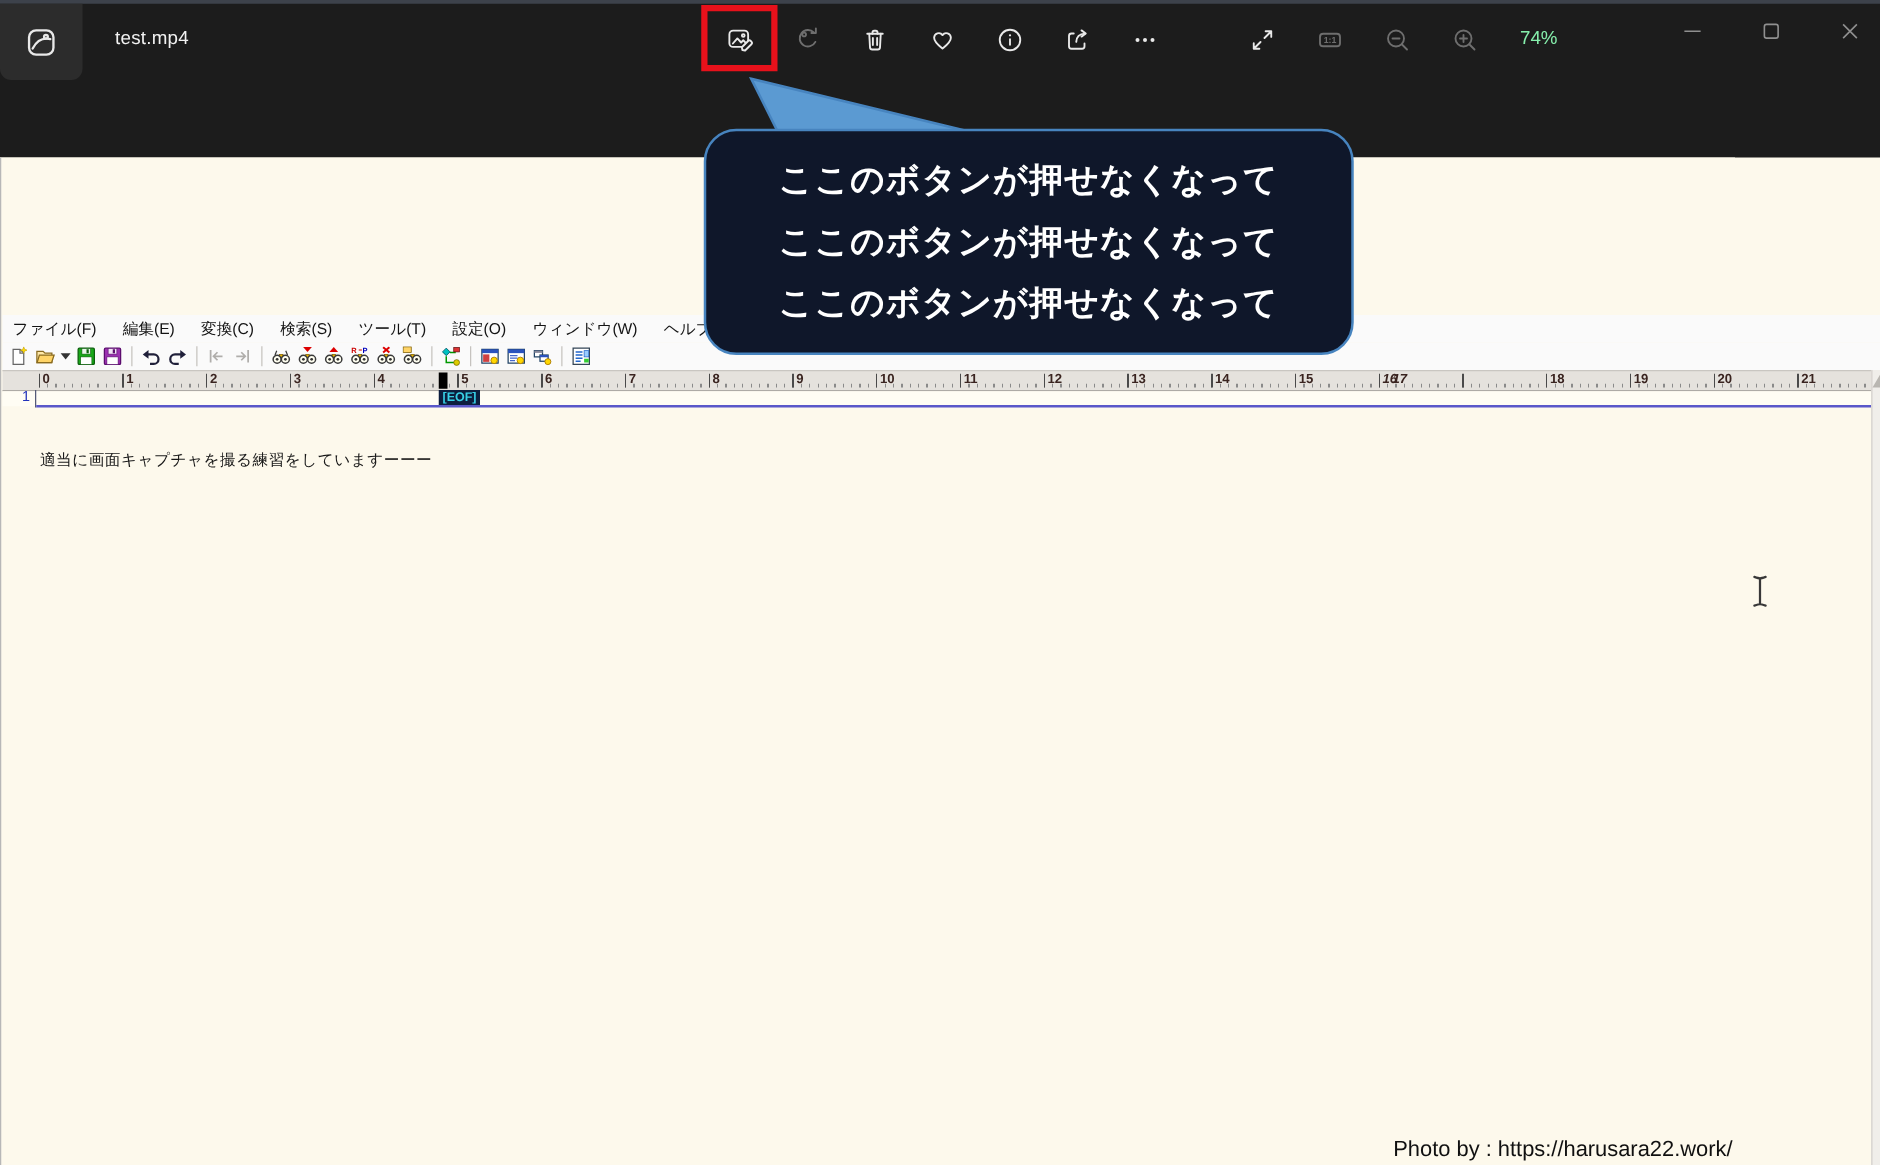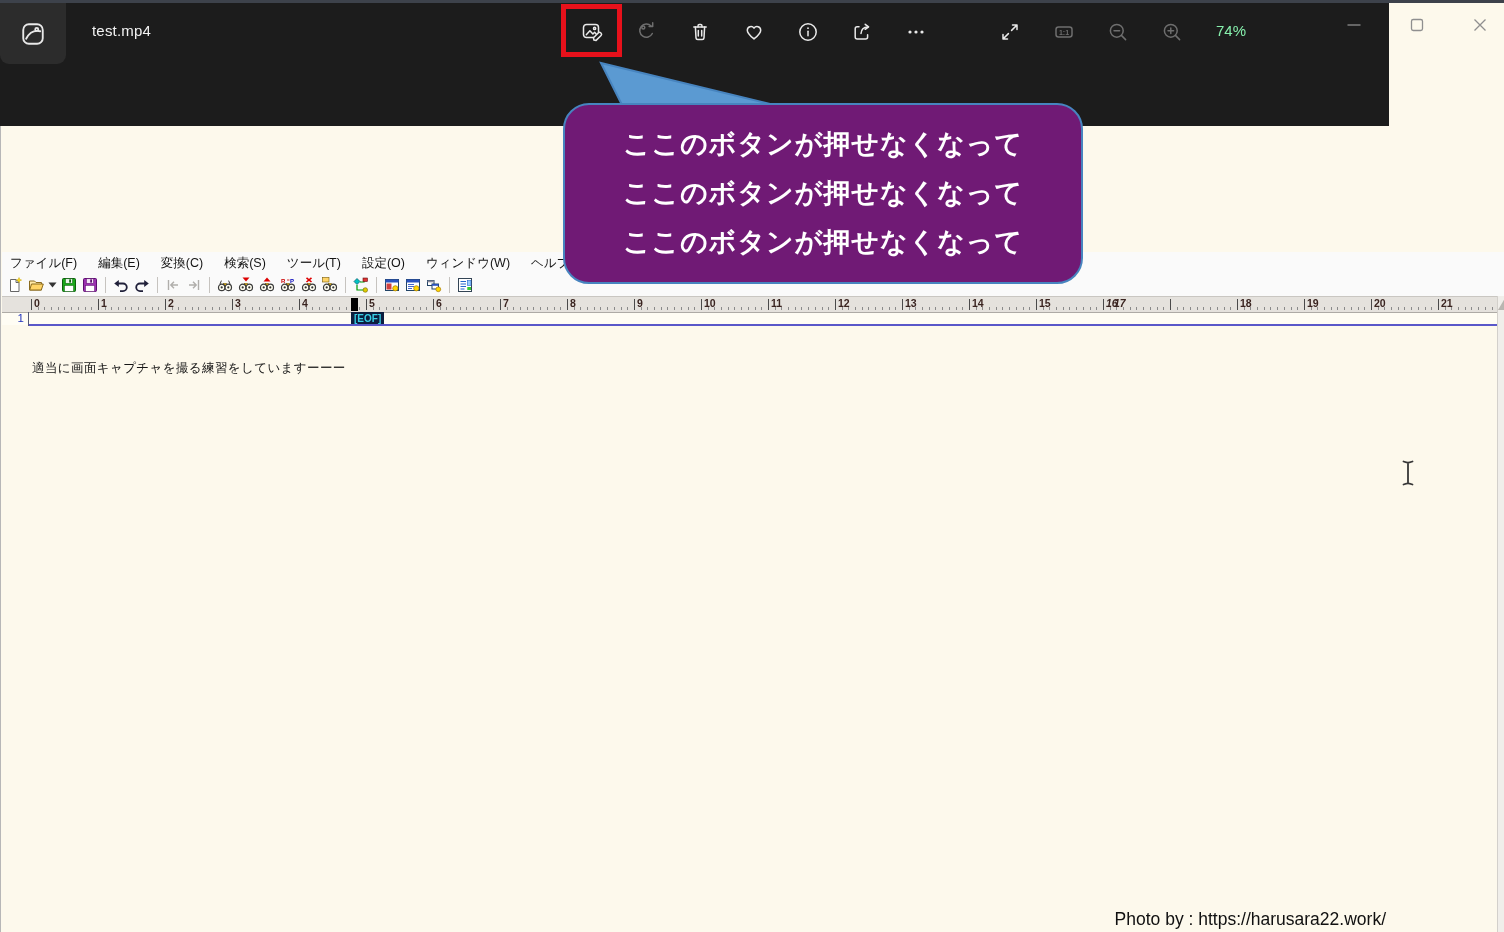--- a/index.html
+++ b/index.html
@@ -1,21 +1,21 @@
 <!DOCTYPE html>
 <html><head>
 <meta charset="utf-8">
 <style>
   * { margin:0; padding:0; box-sizing:border-box; }
   html,body { width:1504px; height:932px; overflow:hidden; }
   body { font-family:"Liberation Sans", sans-serif; position:relative; background:#fdf9ec; }
   .abs { position:absolute; }
 
   
-  #photos-top { left:0; top:0; width:1389px; height:126px; background:#1c1c1c; }
+  #photos-top { left:0; top:0; width:1504px; height:126px; background:#1c1c1c; }
   #top-strip { left:0; top:0; width:1504px; height:3px; background:#3d424b; }
   #app-tile { left:0; top:3px; width:66px; height:61px; background:#2c2c2c; border-radius:0 0 9px 9px; display:flex; align-items:center; justify-content:center; }
   #win-title { left:92px; top:22px; font-size:15px; color:#f2f2f2; letter-spacing:.2px; }
 
   .pbtn { width:44px; height:44px; display:flex; align-items:center; justify-content:center; border-radius:6px; background:transparent; border:none; }
   .pbtn svg { display:block; }
   .icn { stroke:#e9e9e9; fill:none; stroke-width:1.5; stroke-linecap:round; stroke-linejoin:round; }
   .icn-dim { stroke:#6e6e6e; fill:none; stroke-width:1.5; stroke-linecap:round; stroke-linejoin:round; }
   #center-tools { left:570px; top:10px; display:flex; gap:10px; }
   #view-tools { left:988px; top:10px; display:flex; gap:10px; }
@@ -53,21 +53,21 @@
   #caret-underline { left:28px; top:198px; width:1468px; height:2px; background:#5a58c9; }
 
   #scrollstrip { left:1496px; top:170px; width:8px; height:762px; background:#f0eeea; border-left:1px solid #d3d0cb; }
   #scrollstrip .corner { position:absolute; left:0; top:2px; width:0; height:0; border-left:7px solid transparent; border-bottom:12px solid #b9b6b1; }
 
   #text-cursor { left:1400px; top:333px; }
   #credit { right:2px; bottom:2px; font-size:17.5px; color:#101010; }
 
   
   #bubble-tail { left:590px; top:55px; z-index:20; }
-  #bubble { left:563px; top:103px; width:520px; height:181px; background:#701a75; border:2px solid #4784bf; border-radius:26px; z-index:21; padding-top:15px; }
+  #bubble { left:563px; top:103px; width:520px; height:181px; background:#0f172a; border:2px solid #4784bf; border-radius:26px; z-index:21; padding-top:15px; }
   .bubble-line { height:49px; line-height:49px; text-align:center; color:#ffffff; font-size:27px; font-weight:bold; letter-spacing:1px; white-space:nowrap; }
 </style>
 </head>
 <body>
 
 <div class="abs" id="photos-top">
   <div class="abs" id="top-strip"></div>
   <div class="abs" id="app-tile">
     <svg width="30" height="30" viewBox="0 0 24 24" class="icn">
       <rect x="4.2" y="4.2" width="15.6" height="15.6" rx="4.5"></rect>

